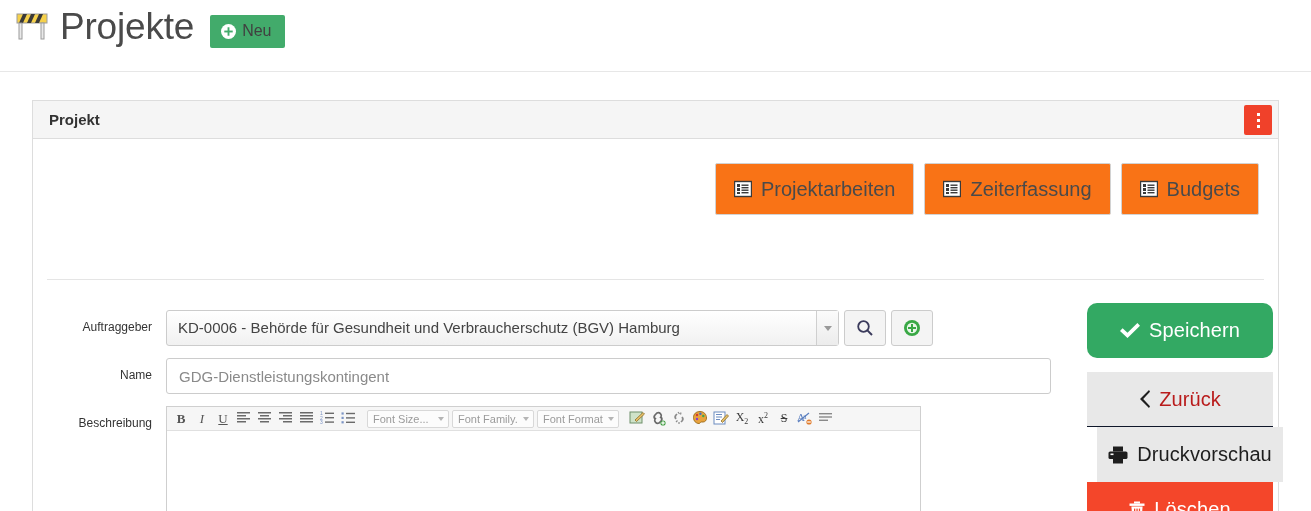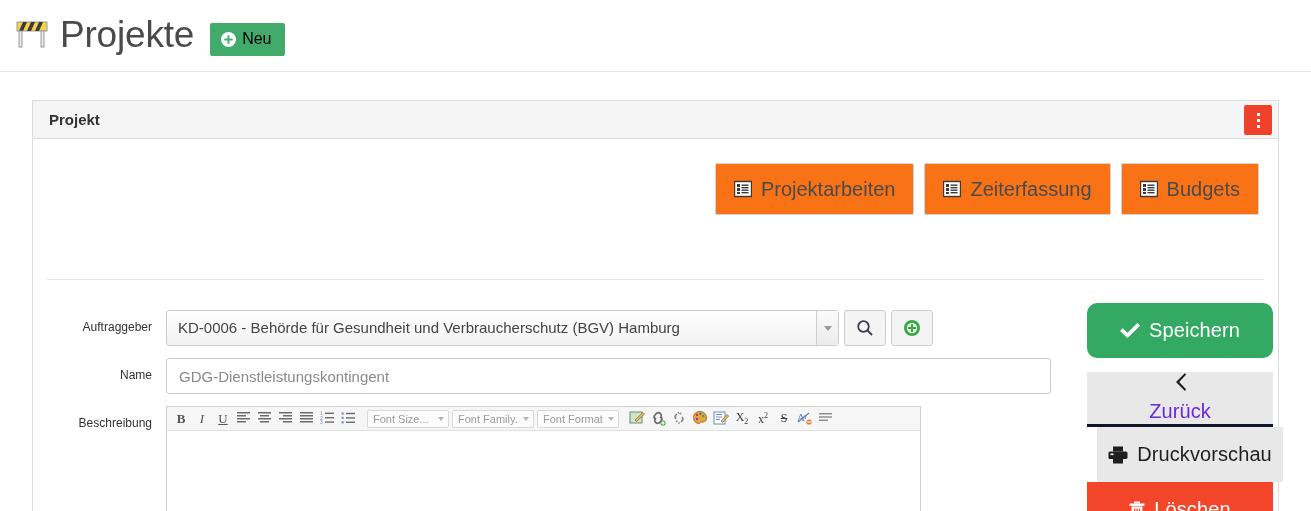--- a/index.html
+++ b/index.html
@@ -17,40 +17,39 @@
     left: 0; top: 0;
     width: 1311px; height: 72px;
     border-bottom: 1px solid #e7e7e7;
   }
   .page-title-row {
     position: absolute;
     left: 14px; top: 8px;
     display: flex;
     align-items: center;
     gap: 10px;
-    margin-top: 8px;
   }
   .barrier-icon {
     font-size: 31px;
     line-height: 1;
     display: inline-block;
     width: 36px;
     text-align: center;
   }
   .page-title {
     font-size: 37px;
     font-weight: 400;
     color: #4a4a4a;
     letter-spacing: -0.2px;
     line-height: 1;
     padding-bottom: 4px;
   }
   .btn-neu {
     background: #42ab6b;
-    color: #000000;
+    color: #404040;
     border: none;
     border-radius: 2px;
     font-size: 16px;
     padding: 7px 13px 8px 11px;
     display: inline-flex;
     align-items: center;
     gap: 6px;
     margin-left: 6px;
     margin-top: 6px;
     cursor: pointer;
@@ -290,21 +289,21 @@
     align-items: center;
     justify-content: center;
     gap: 9px;
     font-size: 20px;
     font-family: "Liberation Sans", sans-serif;
     border: none;
     cursor: pointer;
     letter-spacing: 0.1px;
   }
   .side-btn.save   { background: #33a963; color: #ffffff; border-radius: 10px; margin-bottom: 14px; height: 55px; }
-  .side-btn.back   { background: #e8e8e8; color: #6d28d9; border-bottom: 3px solid #0f172a; flex-direction: column; }
+  .side-btn.back   { background: #e8e8e8; color: #b91c1c; border-bottom: 1px solid #0f172a; }
   .side-btn.print  { background: #e8e8e8; color: #1e1e1e; margin-left: 10px; }
   .side-btn.delete { background: #f4462a; color: #ffffff; }
   .side-btn svg { display: block; }
 
   .icon-inline { display: inline-flex; align-items: center; }
 </style>
 </head>
 <body>
 
 <div class="page-header">

